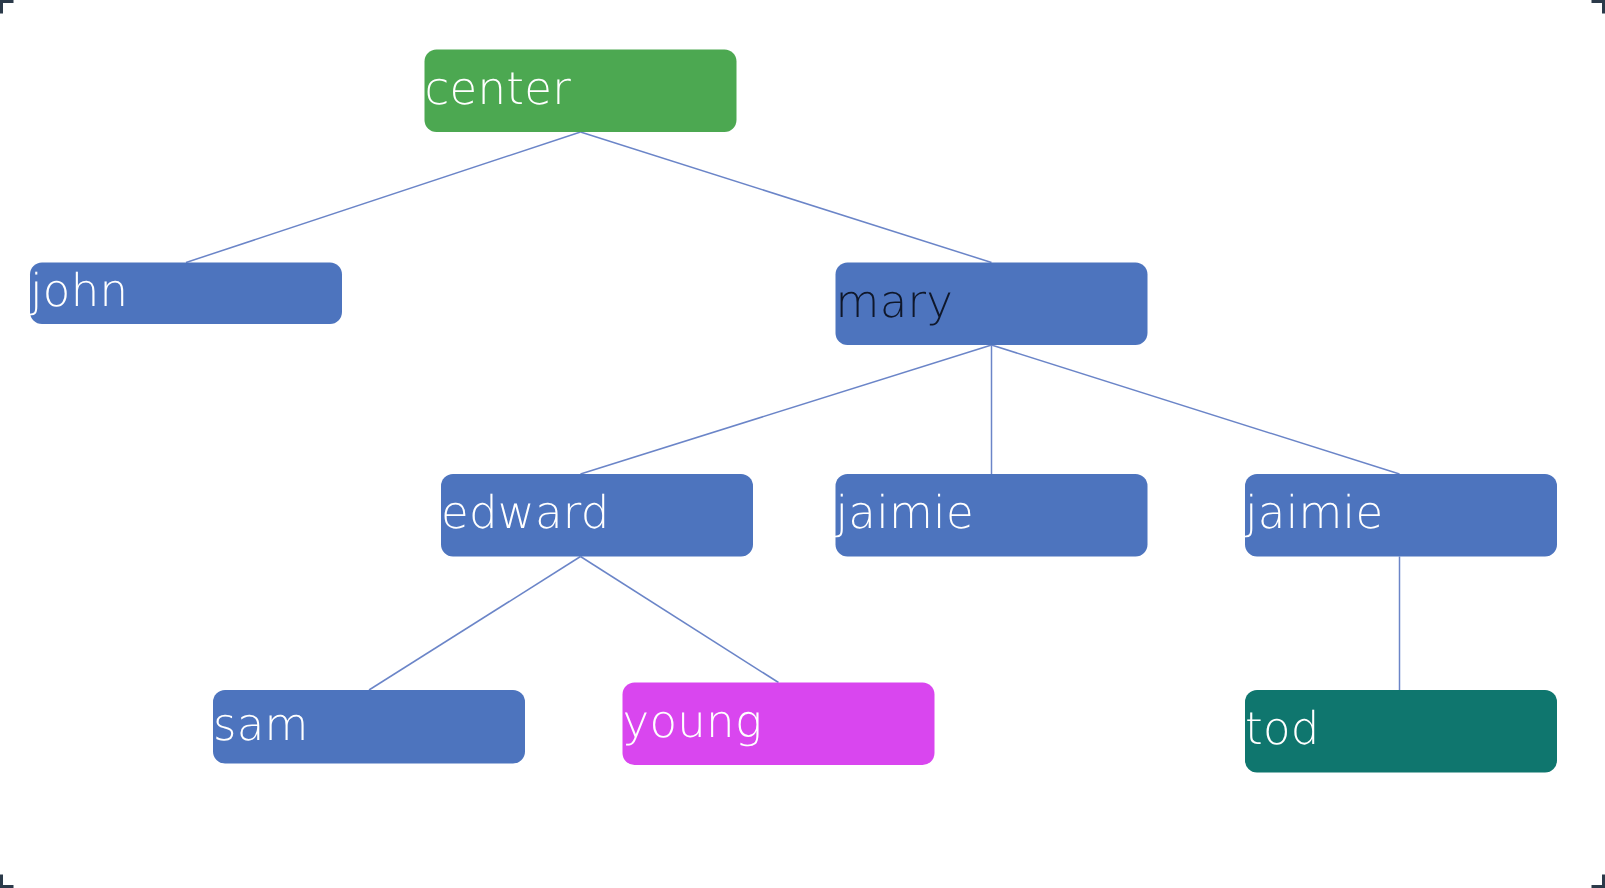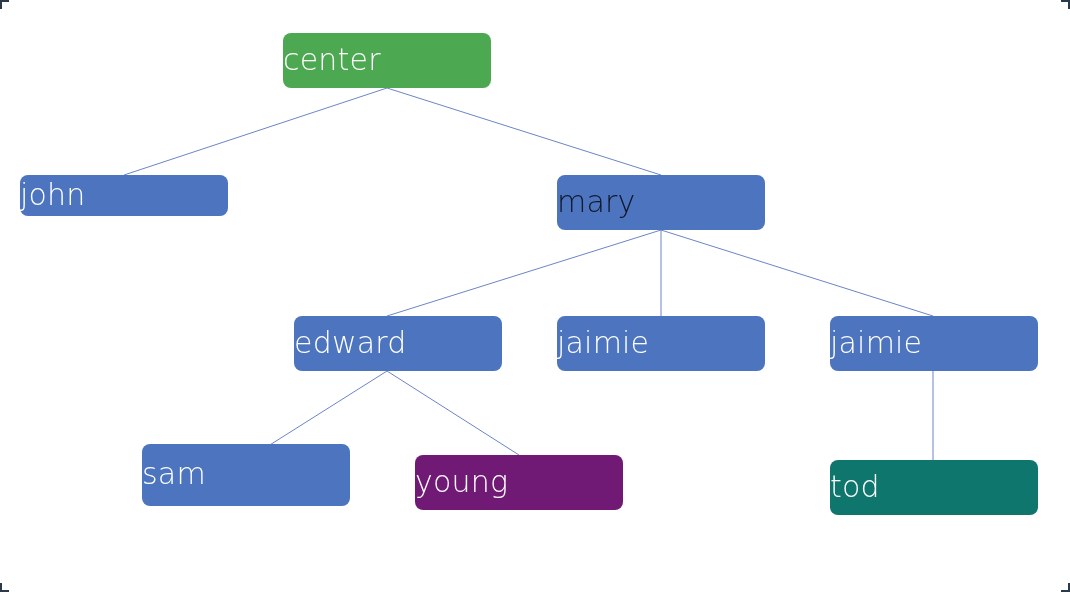--- a/index.html
+++ b/index.html
@@ -88,24 +88,24 @@
       </div>
       <div class="node" style="left: 294px; top: 316px; width: 208px; height: 55px; background: rgb(77, 116, 190); border-radius: 8px; font-size: 30px; color: rgb(255, 255, 255);">
         <span class="node-label">edward</span>
       </div>
       <div class="node" style="left: 557px; top: 316px; width: 208px; height: 55px; background: rgb(77, 116, 190); border-radius: 8px; font-size: 30px; color: rgb(255, 255, 255);">
         <span class="node-label">jaimie</span>
       </div>
       <div class="node" style="left: 830px; top: 316px; width: 208px; height: 55px; background: rgb(77, 116, 190); border-radius: 8px; font-size: 30px; color: rgb(255, 255, 255);">
         <span class="node-label">jaimie</span>
       </div>
-      <div class="node" style="left: 142px; top: 444px; width: 208px; height: 62px; background: rgb(77, 116, 190); border-radius: 8px; font-size: 30px; color: rgb(255, 255, 255);">
+      <div class="node" style="left: 142px; top: 460px; width: 208px; height: 49px; background: rgb(77, 116, 190); border-radius: 8px; font-size: 30px; color: rgb(255, 255, 255);">
         <span class="node-label">sam</span>
       </div>
-      <div class="node" style="left: 415px; top: 455px; width: 208px; height: 55px; background: #701a75; border-radius: 8px; font-size: 30px; color: rgb(255, 255, 255);">
+      <div class="node" style="left: 415px; top: 455px; width: 208px; height: 55px; background: #d946ef; border-radius: 8px; font-size: 30px; color: rgb(255, 255, 255);">
         <span class="node-label">young</span>
       </div>
       <div class="node" style="left: 830px; top: 460px; width: 208px; height: 55px; background: #0f766e; border-radius: 8px; font-size: 30px; color: rgb(255, 255, 255);">
         <span class="node-label">tod</span>
       </div>
     </div>
 
   <div class="corner tl"></div>
   <div class="corner tr"></div>
   <div class="corner bl"></div>

